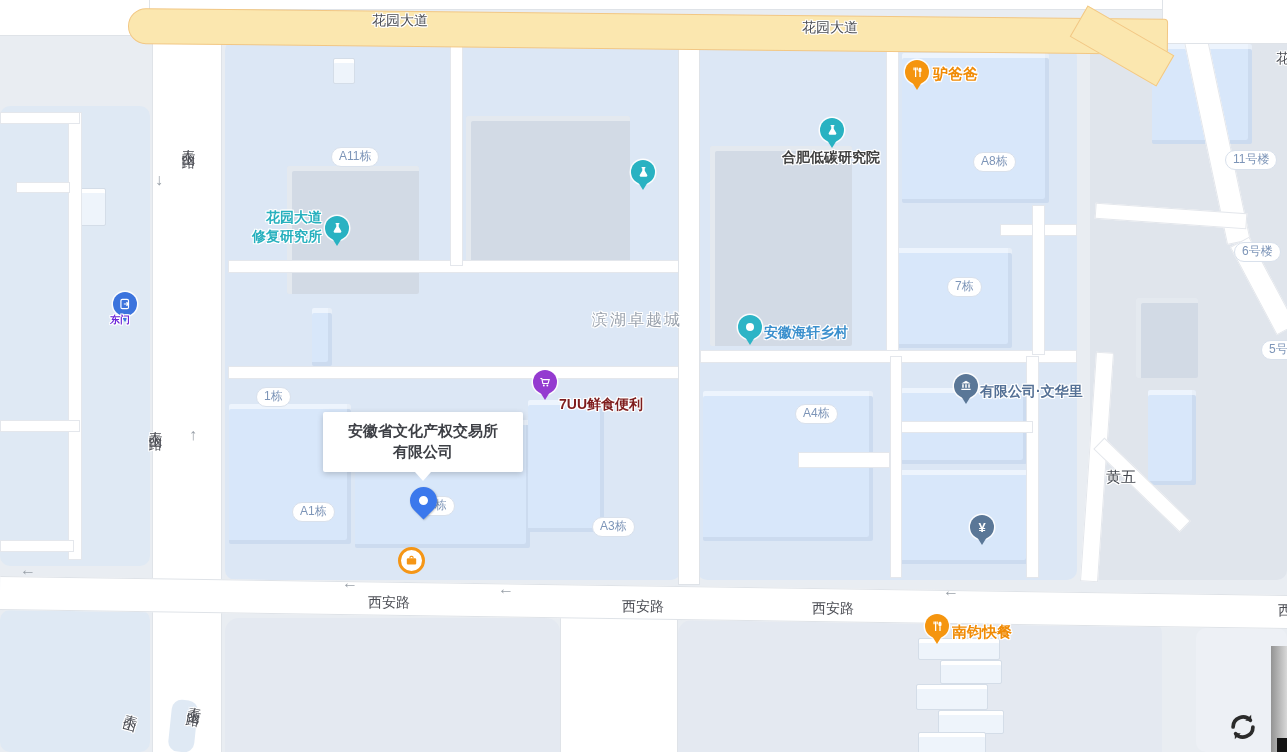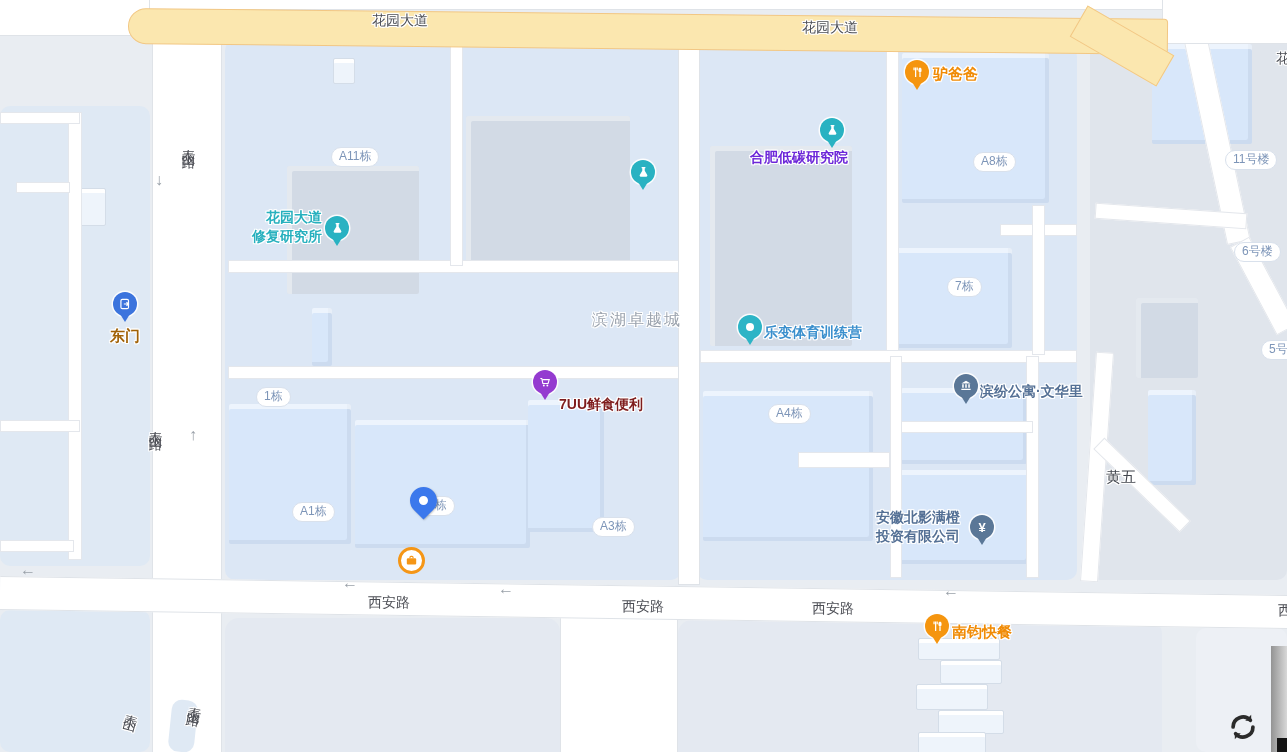--- a/index.html
+++ b/index.html
@@ -133,41 +133,41 @@
 
   <div class="pill" style="left:331px;top:147px">A11栋</div>
   <div class="pill" style="left:973px;top:152px">A8栋</div>
   <div class="pill" style="left:947px;top:277px">7栋</div>
   <div class="pill" style="left:1225px;top:150px">11号楼</div>
   <div class="pill" style="left:1234px;top:242px">6号楼</div>
   <div class="pill" style="left:1261px;top:340px">5号楼</div>
   <div class="pill" style="left:256px;top:387px">1栋</div>
   <div class="pill" style="left:292px;top:502px">A1栋</div>
   <div class="pill" style="left:420px;top:496px;z-index:23">2栋</div>
-  <div class="pill" style="left:768px;top:404px">A4栋</div>
+  <div class="pill" style="left:795px;top:404px">A4栋</div>
   <div class="pill" style="left:592px;top:517px">A3栋</div>
 
   <div class="pin" style="left:905px;top:60px;color:#f5950f">
     <svg width="15" height="15" viewBox="0 0 24 24">
         <g stroke="#fff" stroke-width="2" fill="none">
           <path d="M9 4v15"></path>
           <path d="M6.5 4v4.5M11.5 4v4.5"></path>
           <path d="M16 12.5V19"></path>
         </g>
         <ellipse cx="16" cy="8" rx="2.6" ry="4.2" fill="#fff"></ellipse>
       </svg>
   </div>
   <div class="poi-label halo" style="left:933px;top:64px;color:#f08b06;font-size:15px">驴爸爸</div>
 
   <div class="pin" style="left:820px;top:118px;color:#29b2c2">
     <svg width="15" height="15" viewBox="0 0 24 24">
         <path fill="#fff" d="M9 3h6v2h-1v4l4 7c.6 1.2-.2 2.6-1.5 2.6h-9c-1.3 0-2.1-1.4-1.5-2.6l4-7V5H9z"></path>
       </svg>
   </div>
-  <div class="poi-label halo" style="left:750px;top:148px;color:#6d28d9">合肥低碳研究院</div>
+  <div class="poi-label halo" style="left:782px;top:148px;color:#404040">合肥低碳研究院</div>
 
   <div class="pin" style="left:631px;top:160px;color:#29b2c2">
     <svg width="15" height="15" viewBox="0 0 24 24">
         <path fill="#fff" d="M9 3h6v2h-1v4l4 7c.6 1.2-.2 2.6-1.5 2.6h-9c-1.3 0-2.1-1.4-1.5-2.6l4-7V5H9z"></path>
       </svg>
   </div>
 
   <div class="pin" style="left:325px;top:216px;color:#29b2c2">
     <svg width="15" height="15" viewBox="0 0 24 24">
         <path fill="#fff" d="M9 3h6v2h-1v4l4 7c.6 1.2-.2 2.6-1.5 2.6h-9c-1.3 0-2.1-1.4-1.5-2.6l4-7V5H9z"></path>
@@ -177,49 +177,45 @@
     <div>花园大道</div>
     <div>修复研究所</div>
   </div>
 
   <div class="pin" style="left:113px;top:292px;color:#3c74dd">
     <svg width="14" height="14" viewBox="0 0 24 24">
         <rect x="5" y="4" width="13" height="16" rx="2.5" fill="none" stroke="#fff" stroke-width="2"></rect>
         <path d="M10 12h8M14.5 9l3.5 3-3.5 3" fill="none" stroke="#fff" stroke-width="2"></path>
       </svg>
   </div>
-  <div class="poi-label halo" style="left:110px;top:326px;color:#a16207;font-size:15px">东门</div>
+  <div class="poi-label halo" style="left:110px;top:310px;color:#6d28d9;font-size:10px">东门</div>
 
   <div class="pin" style="left:738px;top:315px;color:#2db4c6">
     <span style="width:8px;height:8px;border-radius:50%;background:#fff;position:relative;z-index:2"></span>
   </div>
-  <div class="poi-label halo" style="left:764px;top:323px;color:#3a8fcd">乐变体育训练营</div>
+  <div class="poi-label halo" style="left:764px;top:323px;color:#3a8fcd">安徽海轩乡村</div>
 
   <div class="pin" style="left:533px;top:370px;color:#943bd0">
     <svg width="14" height="14" viewBox="0 0 24 24">
         <path d="M4 6h2.5l1.8 8.5h9l1.9-6.5H8" fill="none" stroke="#fff" stroke-width="1.9"></path>
         <circle cx="10" cy="18" r="1.6" fill="#fff"></circle>
         <circle cx="16" cy="18" r="1.6" fill="#fff"></circle>
       </svg>
   </div>
   <div class="poi-label halo" style="left:559px;top:395px;color:#7f1d1d">7UU鲜食便利</div>
 
   <div class="pin" style="left:954px;top:374px;color:#5a7797">
     <svg width="14" height="14" viewBox="0 0 24 24">
         <path fill="#fff" d="M12 3l8 4.5H4zM5.5 9h2.6v6H5.5zm5.2 0h2.6v6h-2.6zm5.2 0h2.6v6h-2.6zM4 16.5h16V19H4z"></path>
       </svg>
   </div>
-  <div class="poi-label halo" style="left:980px;top:382px;color:#547095">滨纷公寓·文华里</div>
+  <div class="poi-label halo" style="left:980px;top:382px;color:#547095">有限公司·文华里</div>
 
   <div class="pin" style="left:970px;top:515px;color:#5a7797">
     <span class="glyph">¥</span>
-  </div>
-  <div class="poi-label halo" style="left:852px;top:508px;width:108px;text-align:right;color:#547095">
-    <div>安徽北影满橙</div>
-    <div>投资有限公司</div>
   </div>
 
   <div class="pin" style="left:925px;top:614px;color:#f5950f">
     <svg width="15" height="15" viewBox="0 0 24 24">
         <g stroke="#fff" stroke-width="2" fill="none">
           <path d="M9 4v15"></path>
           <path d="M6.5 4v4.5M11.5 4v4.5"></path>
           <path d="M16 12.5V19"></path>
         </g>
         <ellipse cx="16" cy="8" rx="2.6" ry="4.2" fill="#fff"></ellipse>
@@ -227,20 +223,25 @@
   </div>
   <div class="poi-label halo" style="left:952px;top:622px;color:#f08b06;font-size:15px">南钧快餐</div>
 
   <div class="ringpoi" style="left:398px;top:547px">
     <svg width="15" height="15" viewBox="0 0 24 24">
         <rect x="4.5" y="8.5" width="15" height="10" rx="1.8" fill="#f59616"></rect>
         <path d="M9.5 8.5V7a1.6 1.6 0 0 1 1.6-1.6h1.8A1.6 1.6 0 0 1 14.5 7v1.5" fill="none" stroke="#f59616" stroke-width="1.8"></path>
       </svg>
   </div>
 
+  <div class="infobox" style="left:323px;top:412px;width:200px;height:60px">
+    <div>安徽省文化产权交易所</div>
+    <div>有限公司</div>
+    <div class="tail"></div>
+  </div>
   <div class="bigpin" style="left:410px;top:487px">
     <div class="dot"></div>
   </div>
 
   <div class="arrow" style="left:20px;top:562px">←</div>
   <div class="arrow" style="left:342px;top:575px">←</div>
   <div class="arrow" style="left:498px;top:581px">←</div>
   <div class="arrow" style="left:943px;top:583px">←</div>
   <div class="arrow" style="left:155px;top:172px">↓</div>
   <div class="arrow" style="left:189px;top:427px">↑</div>

